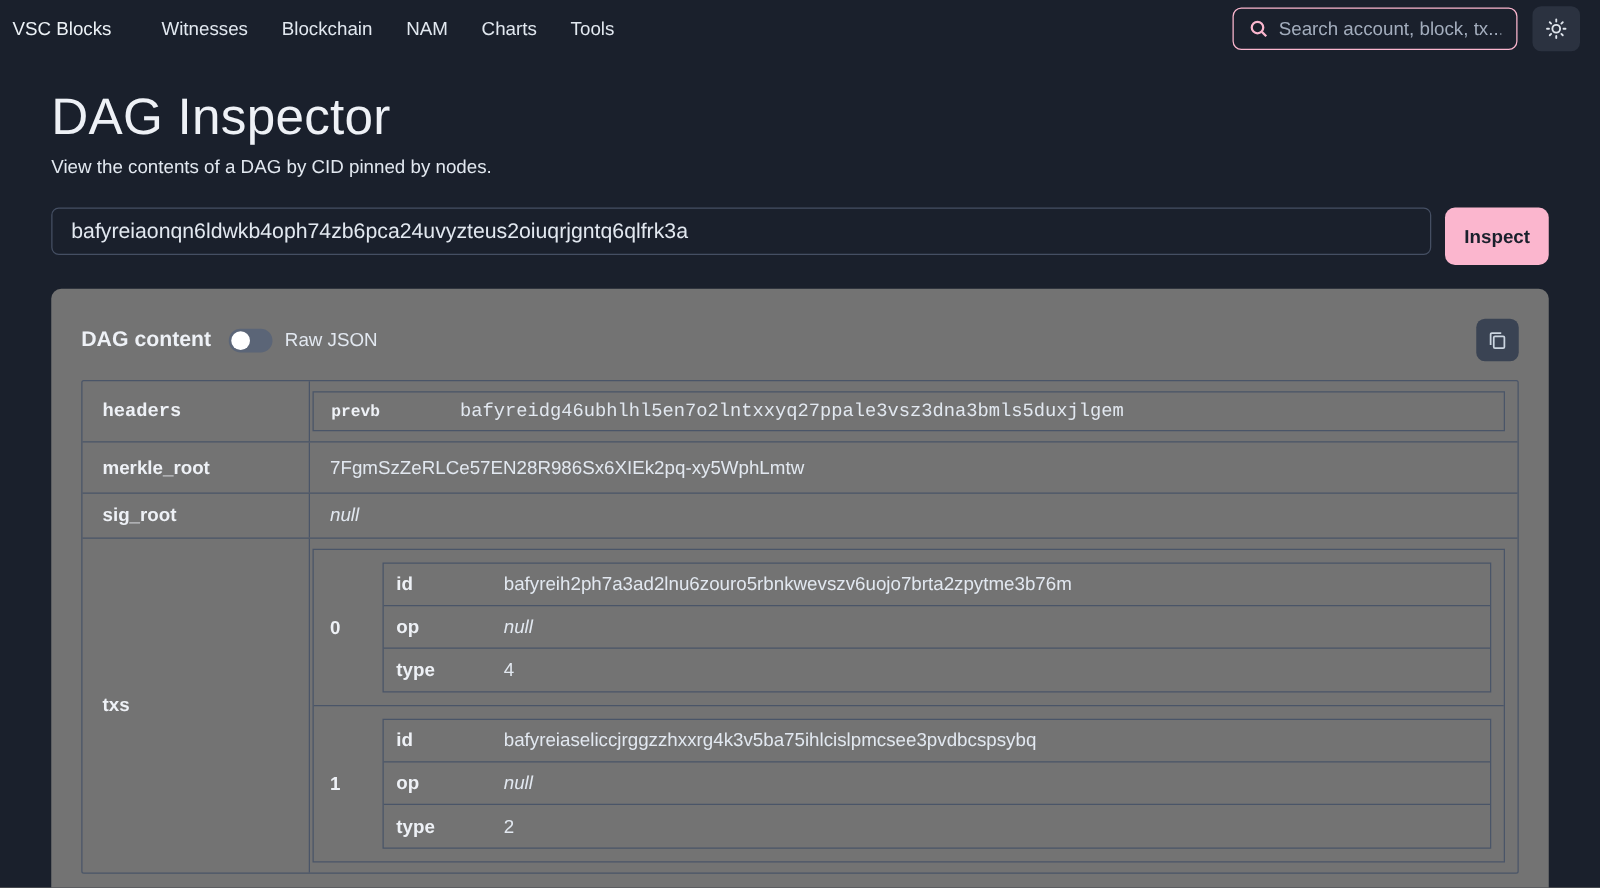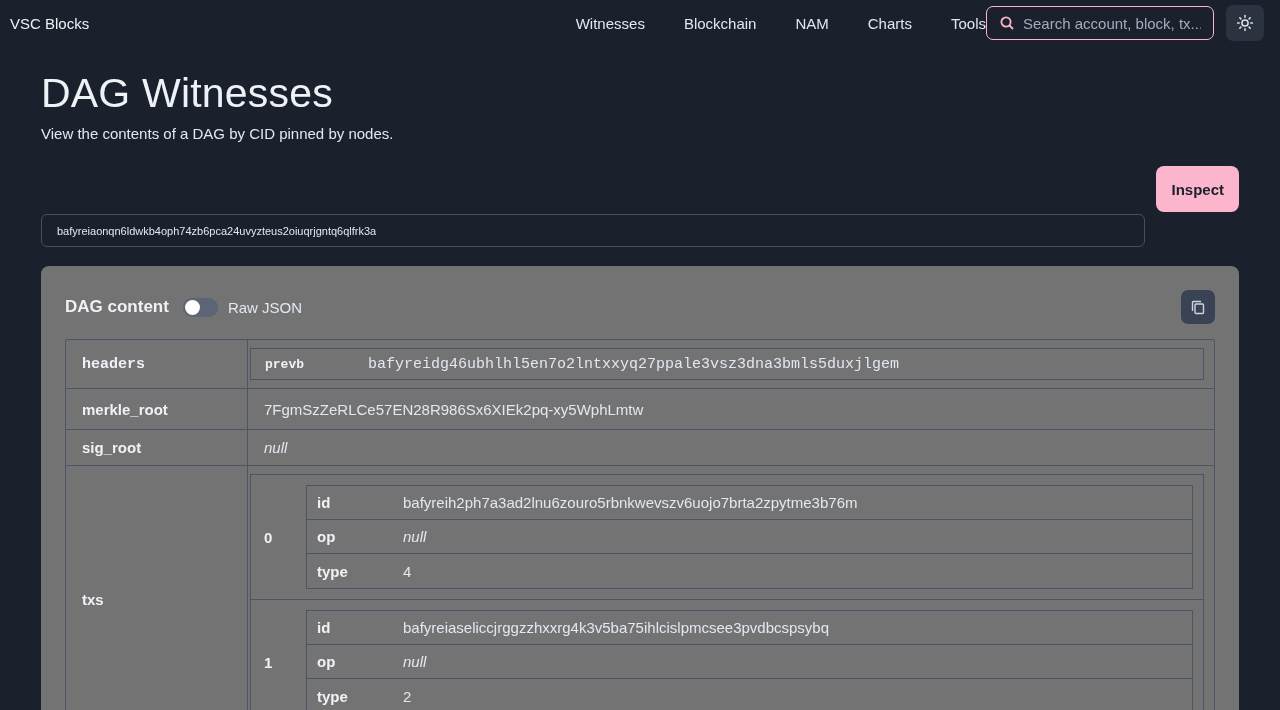--- a/index.html
+++ b/index.html
@@ -9,21 +9,21 @@
     font-family:"Liberation Sans", sans-serif;
     color:#e2e8f0;
     overflow:hidden;
   }
   
   .nav {
     height:46px; display:flex; align-items:center;
     padding:0 16px 0 10px;
   }
   .brand { font-size:15px; color:#edf2f7; margin-right:40px; cursor:pointer; white-space:nowrap; }
-  .nav-items { display:flex; align-items:center; gap:39px; flex:1;justify-content:flex-end; }
+  .nav-items { display:flex; align-items:center; gap:27px; flex:1; }
   .nav-item { font-size:15px; color:#e2e8f0; cursor:pointer; white-space:nowrap; }
   .search-box {
     display:flex; align-items:center; gap:8px;
     width:228px; height:34px; border:1.5px solid #fbb6ce; border-radius:7px;
     padding:0 12px; margin-right:12px; background:transparent;
   }
   .search-box input {
     flex:1; background:transparent; border:none; outline:none;
     color:#e2e8f0; font-size:15px; font-family:inherit; min-width:0;
   }
@@ -31,23 +31,23 @@
   .theme-btn {
     width:38px; height:36px; border:none; border-radius:7px;
     background:#2b3240; display:flex; align-items:center; justify-content:center; cursor:pointer;
   }
   
   .main { padding:0 41px; }
   .page-title { font-size:41px; font-weight:500; color:#eef1f6; margin:24px 0 8px; letter-spacing:.2px; }
   .page-sub { font-size:15px; color:#e2e8f0; margin-bottom:24px; }
   .cid-row { display:flex; gap:11px; margin-bottom:19px; }
   .cid-input {
-    flex:1; height:33px; background:transparent;
+    flex:1; height:38px; background:transparent;
     border:1px solid #454f63; border-radius:6px;
-    padding:0 15px; color:#e2e8f0; font-size:11px; font-family:inherit; outline:none;margin-top:48px;
+    padding:0 15px; color:#e2e8f0; font-size:17px; font-family:inherit; outline:none;
   }
   .inspect-btn {
     height:46px; padding:0 15px; border:none; border-radius:8px;
     background:#fbb6ce; color:#1a202c; font-weight:700; font-size:15px;
     font-family:inherit; cursor:pointer;
   }
   
   .card { background:#737373; border-radius:8px; padding:24px; }
   .card-head { display:flex; align-items:center; margin-bottom:15px; }
   .card-title { font-size:17px; font-weight:700; color:#eef1f6; margin-right:14px; }
@@ -130,21 +130,21 @@
         <line x1="3.8" y1="3.8" x2="4.9" y2="4.9"></line>
           <line x1="13.1" y1="13.1" x2="14.2" y2="14.2"></line>
         <line x1="3.8" y1="14.2" x2="4.9" y2="13.1"></line>
           <line x1="13.1" y1="4.9" x2="14.2" y2="3.8"></line>
       </svg>
     </span>
   </button>
 </div>
 
 <div class="main">
-  <h1 class="page-title">DAG Witnesses</h1>
+  <h1 class="page-title">DAG Inspector</h1>
   <div class="page-sub">View the contents of a DAG by CID pinned by nodes.</div>
 
   <div class="cid-row">
     <input class="cid-input" type="text" value="bafyreiaonqn6ldwkb4oph74zb6pca24uvyzteus2oiuqrjgntq6qlfrk3a" style="">
     <button class="inspect-btn">Inspect</button>
   </div>
 
   <div class="card">
     <div class="card-head">
       <div class="card-title">DAG content</div>

